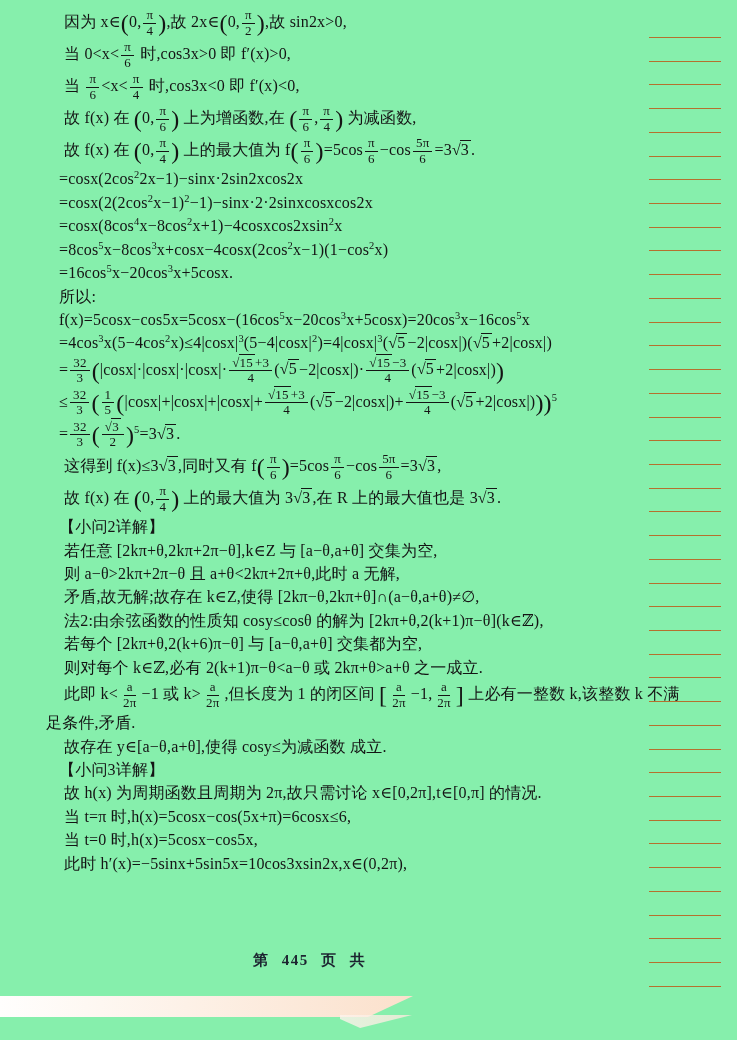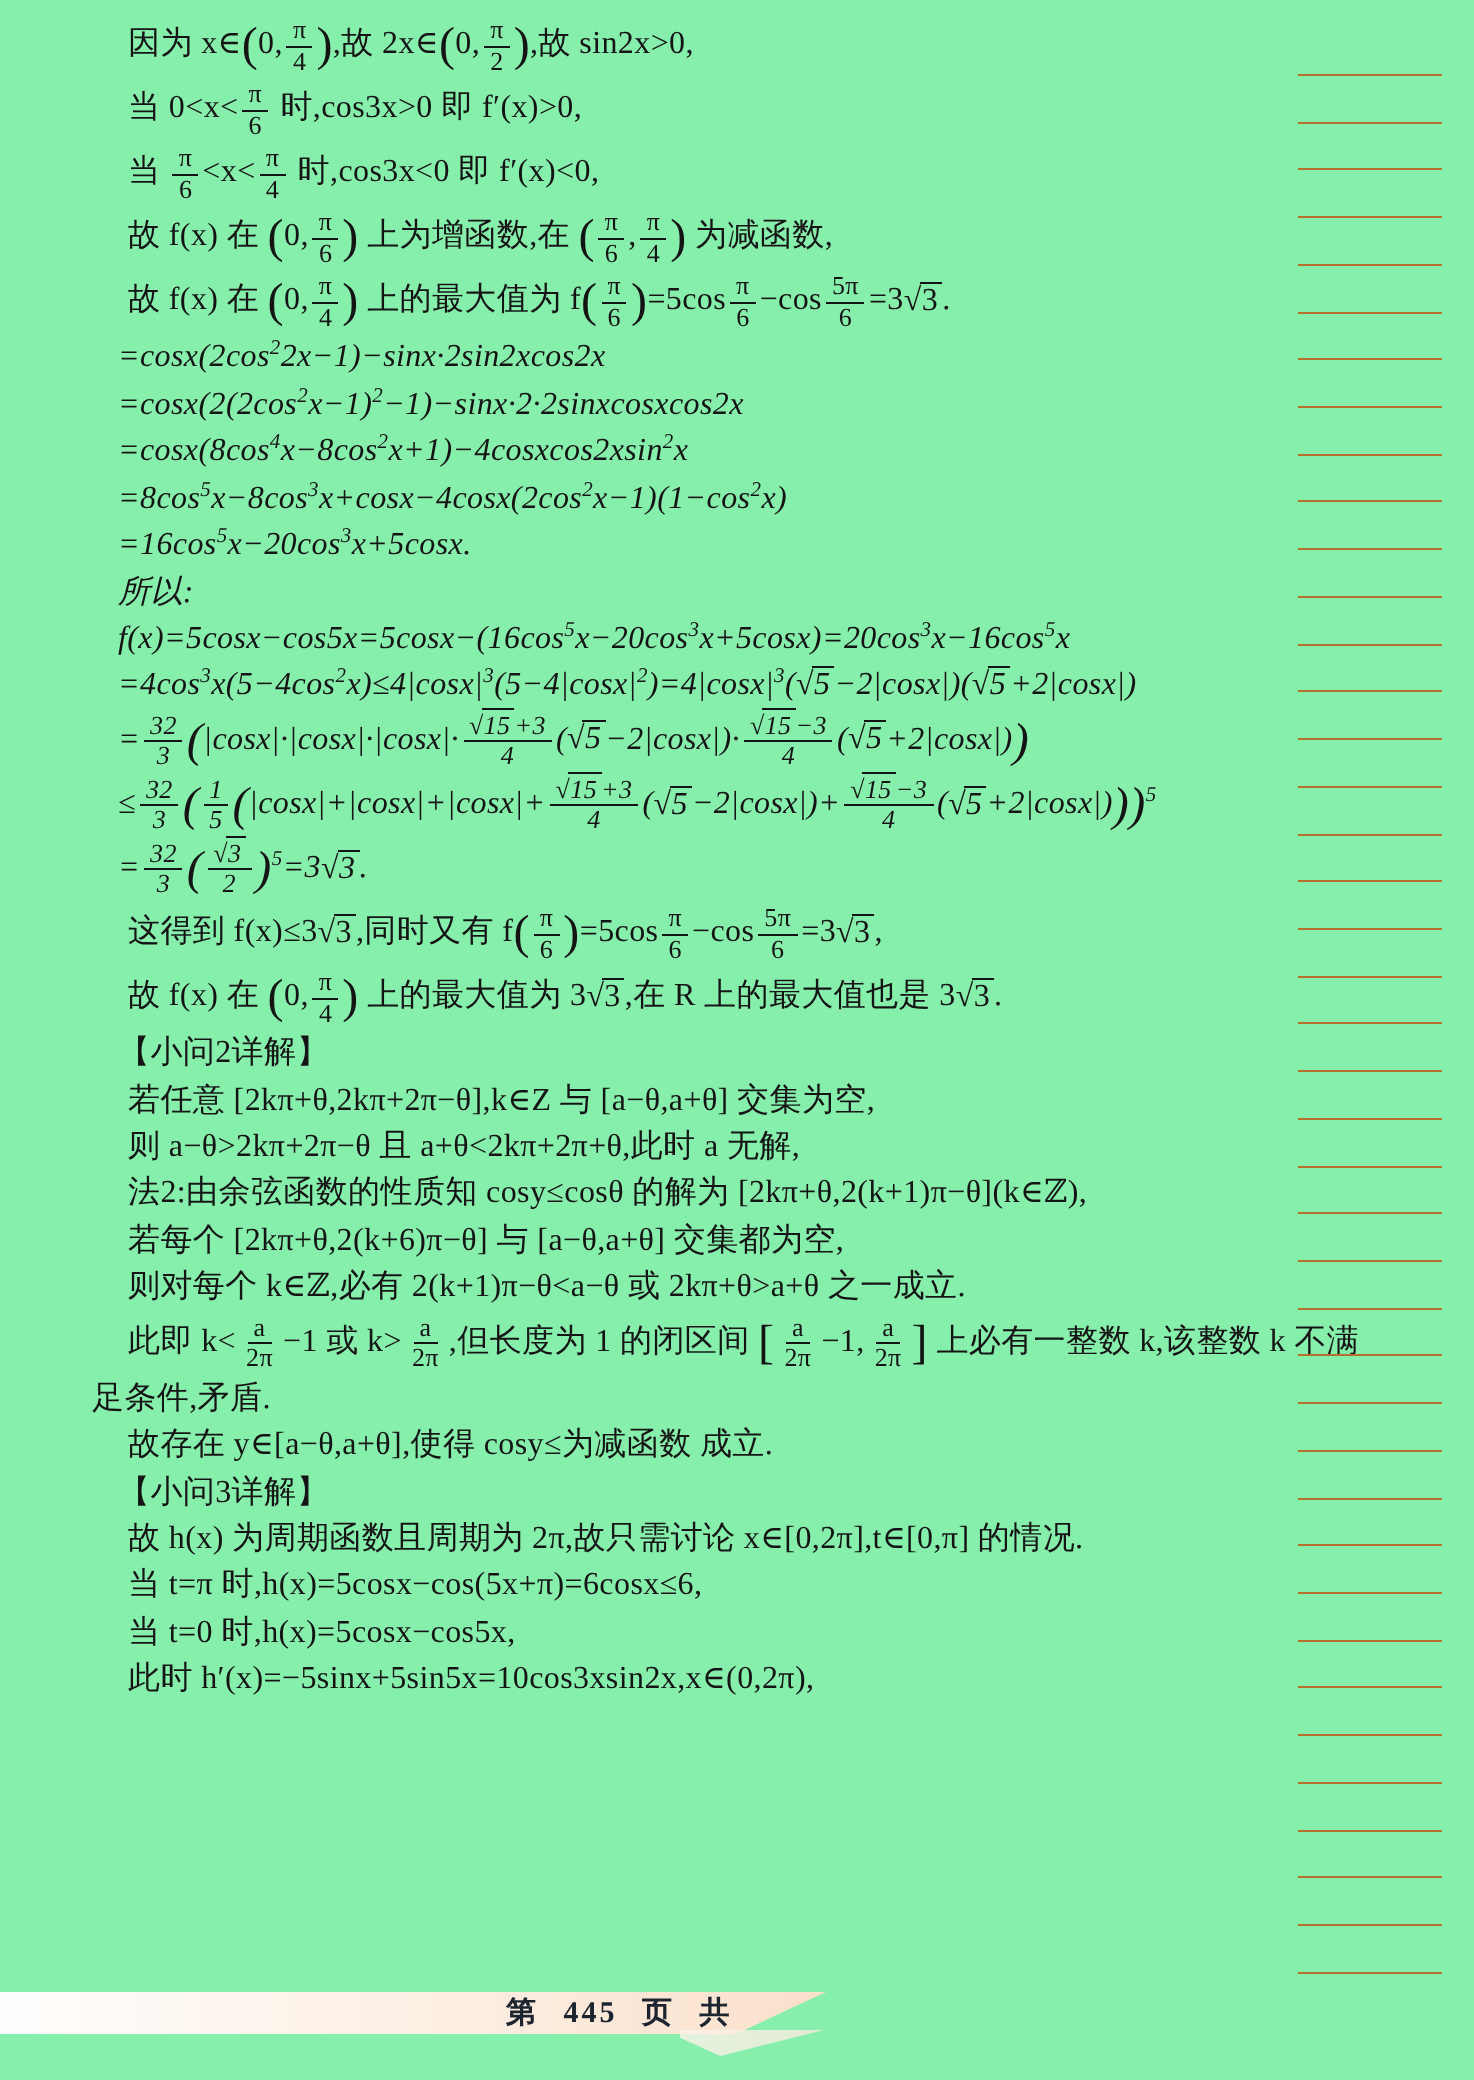--- a/index.html
+++ b/index.html
@@ -13,21 +13,21 @@
     overflow:hidden;color:var(--ink);
     font-family:"Liberation Serif","DejaVu Serif",serif;
   }
   
   .content{position:absolute;left:46px;top:7px;width:601px;}
   .line{
     font-size:16px;line-height:23.4px;white-space:nowrap;
     letter-spacing:0.2px;
   }
   .line.p{padding-left:18px;}
-  .line.e{padding-left:13px;font-style:italic;}
+  .line.e{padding-left:13px;}
   .line.h{padding-left:13px;}
   .line.w{padding-left:0;}
   
   .frac{
     display:inline-flex;flex-direction:column;align-items:center;
     vertical-align:middle;font-size:13px;line-height:1.12;
     padding:0 1px;margin:1px 1px;
   }
   .frac .num{padding:0 3px;border-bottom:1px solid currentColor;}
   .frac .den{padding:0 3px;}
@@ -50,21 +50,21 @@
     background:linear-gradient(90deg,#fffefd 0%,#fdf1e7 45%,var(--band-color) 100%);
     clip-path:polygon(0 0,413px 0,368px 100%,0 100%);
   }
   .footer-shadow{
     position:absolute;left:340px;top:1015px;width:72px;height:13px;
     background:linear-gradient(90deg,#fdf3ec 0%,#fbe9dc 100%);
     clip-path:polygon(0 0,100% 0,28% 100%,0 30%);
     opacity:.8;
   }
   .footer-text{
-    position:absolute;left:253px;top:997px;height:20px;line-height:20px;
+    position:absolute;left:253px;top:950px;height:20px;line-height:20px;
     font-size:15px;font-weight:bold;color:#1c2430;
     letter-spacing:1.5px;word-spacing:7px;
   }
 </style>
 </head>
 <body>
 
 <div class="page">
   <div class="content">
       <div class="line p">因为 x∈<span class="big">(</span>0,<span class="frac">
@@ -156,20 +156,21 @@
           <span class="num">5π</span>
           <span class="den">6</span>
         </span>=3<span class="sqrt">√<span class="vinc">3</span></span>,</div>
       <div class="line p">故 f(x) 在 <span class="big">(</span>0,<span class="frac">
           <span class="num">π</span>
           <span class="den">4</span>
         </span><span class="big">)</span> 上的最大值为 3<span class="sqrt">√<span class="vinc">3</span></span>,在 R 上的最大值也是 3<span class="sqrt">√<span class="vinc">3</span></span>.</div>
       <div class="line h">【小问2详解】</div>
       <div class="line p">若任意 [2kπ+θ,2kπ+2π−θ],k∈Z 与 [a−θ,a+θ] 交集为空,</div>
       <div class="line p">则 a−θ&gt;2kπ+2π−θ 且 a+θ&lt;2kπ+2π+θ,此时 a 无解,</div>
+      <div class="line p">矛盾,故无解;故存在 k∈Z,使得 [2kπ−θ,2kπ+θ]∩(a−θ,a+θ)≠∅,</div>
       <div class="line p">法2:由余弦函数的性质知 cosy≤cosθ 的解为 [2kπ+θ,2(k+1)π−θ](k∈ℤ),</div>
       <div class="line p">若每个 [2kπ+θ,2(k+6)π−θ] 与 [a−θ,a+θ] 交集都为空,</div>
       <div class="line p">则对每个 k∈ℤ,必有 2(k+1)π−θ&lt;a−θ 或 2kπ+θ&gt;a+θ 之一成立.</div>
       <div class="line p">此即 k&lt;<span class="frac">
           <span class="num">a</span>
           <span class="den">2π</span>
         </span>−1 或 k&gt;<span class="frac">
           <span class="num">a</span>
           <span class="den">2π</span>
         </span>,但长度为 1 的闭区间 <span class="big">[</span><span class="frac">

